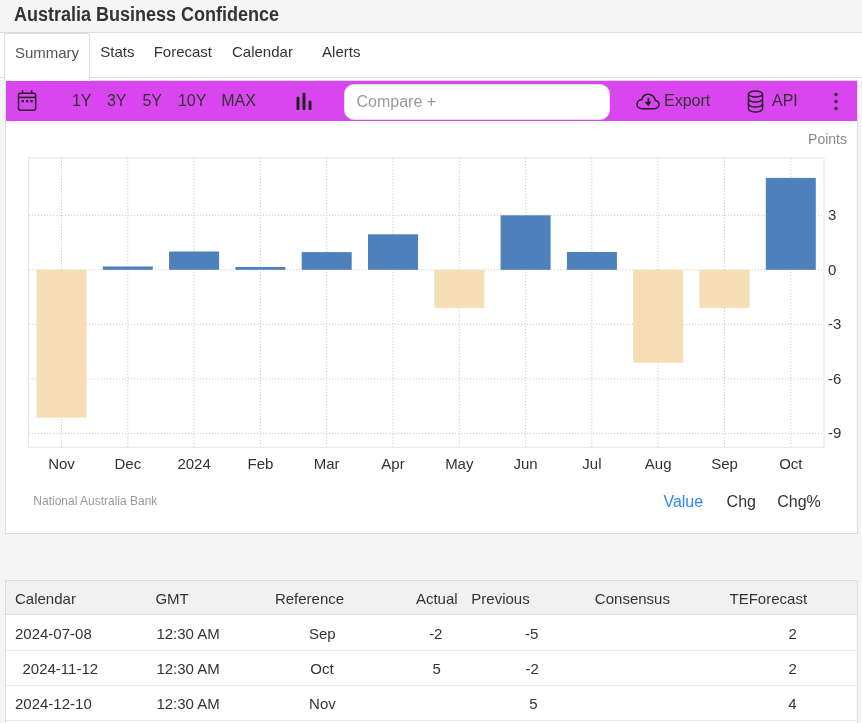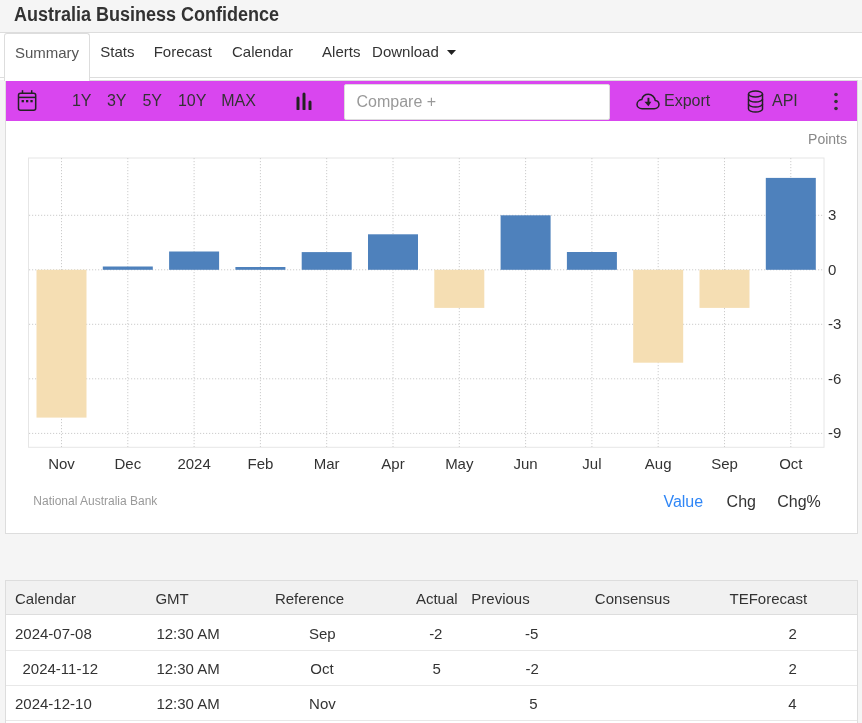--- a/index.html
+++ b/index.html
@@ -9,44 +9,41 @@
   h1 { position:absolute; left:14px; top:3px; font-size:20px; letter-spacing:-0.4px; transform:scaleX(0.9); transform-origin:left center; font-weight:bold; color:#333; letter-spacing:0; }
   
   .nav { position:absolute; left:0; top:31.5px; width:862px; height:48px; background:#fff; border-top:1px solid #ddd; }
   .navline { position:absolute; left:0; bottom:2px; width:862px; height:1px; background:#ddd; }
   .tab { position:absolute; top:0; height:48px; line-height:38px; font-size:15px; color:#333; }
   .tab.active { left:4px; width:86px; background:#fff; border:1px solid #ddd; border-bottom:none; border-radius:3px 3px 0 0; text-align:center; color:#555; z-index:2; }
   
   .toolbar { position:absolute; left:4.5px; top:79.5px; width:853px; height:41px; background:#d946ef; border:1px solid #ddd; border-bottom:none; }
   .card { position:absolute; left:4.5px; top:120.5px; width:853px; height:413.5px; background:#fff; border:1px solid #ddd; border-top:none; }
   .tbtn { position:absolute; top:0; height:41px; line-height:40px; font-size:16px; color:#333; transform:translateX(-50%); }
-  .cmp { position:absolute; left:338px; top:3.5px; width:266px; height:36px; background:#fff; border:1px solid #ddd; border-radius:2px; line-height:34px; font-size:16px; color:#999; padding-left:12px; }
+  .cmp { position:absolute; left:338px; top:3.5px; width:266px; height:36px; background:#fff; border:1px solid #ddd; border-radius:10px; line-height:34px; font-size:16px; color:#999; padding-left:12px; }
   .ticon { position:absolute; top:0; }
   .tlabel { position:absolute; top:0; height:41px; line-height:40px; font-size:16px; color:#333; }
   
   .tcard { position:absolute; left:4.5px; top:579.5px; width:853px; height:150px; background:#fff; border:1px solid #ddd; }
   .thead { position:absolute; left:0; top:0; width:851px; height:34.5px; background:#f1f1f1; border-bottom:1px solid #ddd; }
   .rowline { position:absolute; left:0; width:851px; height:1px; background:#e8e8e8; }
   .cell { position:absolute; font-size:15px; color:#333; white-space:nowrap; }
   .cc { transform:translateX(-50%); }
 </style>
 </head>
 <body>
 <h1>Australia Business Confidence</h1>
 
 <div class="nav">
   <div class="navline"></div>
   <div class="tab active">Summary</div>
   <span class="tab" style="left:100.3px;">Stats</span>
   <span class="tab" style="left:153.7px;">Forecast</span>
   <span class="tab" style="left:232px;">Calendar</span>
   <span class="tab" style="left:312.1px;margin-left:10px;">Alerts</span>
-  <span class="tab" style="left:372.1px;">Download <svg width="9" height="5" viewBox="0 0 9 5" style="margin-left:4px; vertical-align:1.5px;">
-        <path d="M0 0 L9 0 L4.5 5 Z" fill="#222"></path>
-      </svg></span>
 </div>
 
 <div class="toolbar">
 
   <svg class="ticon" style="left:11.4px; top:8.8px;" width="22" height="24" viewBox="0 0 22 24">
     <rect x="1.5" y="4.2" width="17.2" height="17" rx="2" fill="none" stroke="#222" stroke-width="1.5"></rect>
     <line x1="1.5" y1="8.4" x2="18.7" y2="8.4" stroke="#222" stroke-width="1.5"></line>
     <line x1="5.5" y1="1.2" x2="5.5" y2="4.2" stroke="#222" stroke-width="1.5"></line>
     <line x1="14.7" y1="1.2" x2="14.7" y2="4.2" stroke="#222" stroke-width="1.5"></line>
     <rect x="4.6" y="11" width="2.3" height="2.3" fill="#222"></rect>

